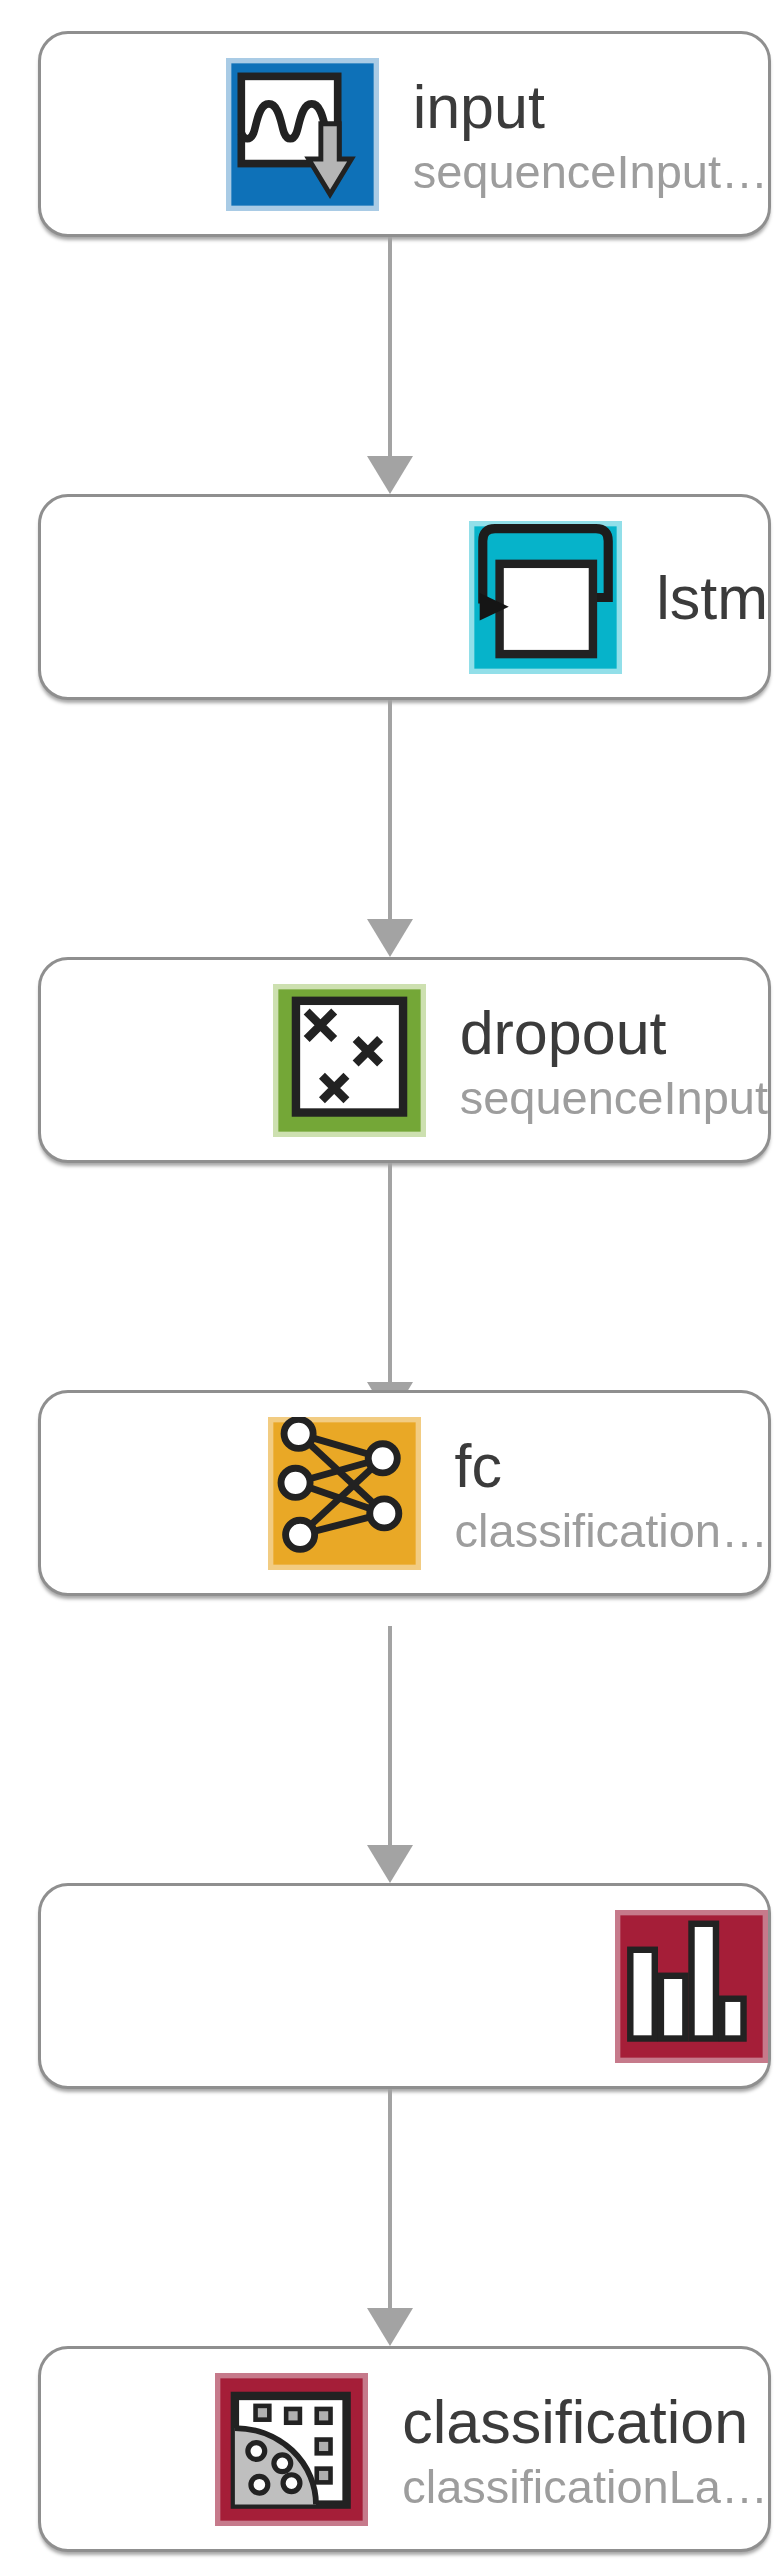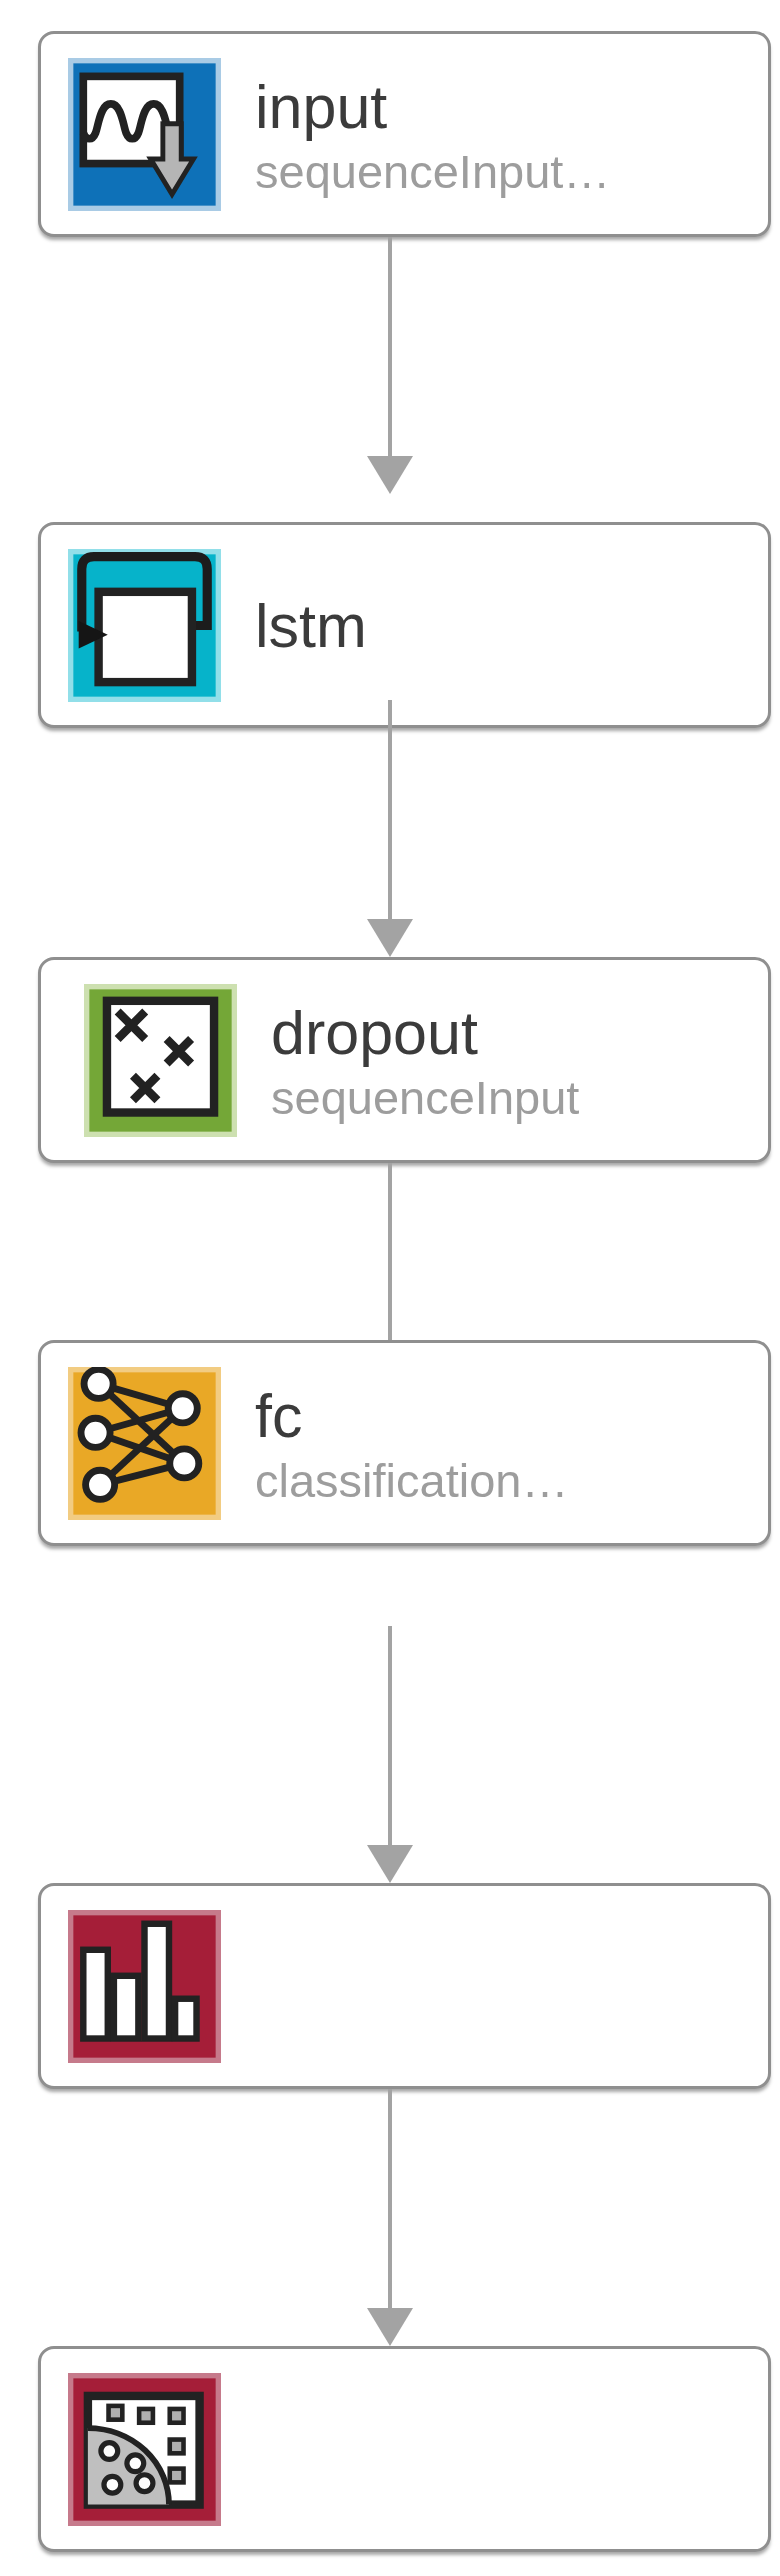--- a/index.html
+++ b/index.html
@@ -12,24 +12,25 @@
     font-family: "Liberation Sans", "DejaVu Sans", sans-serif;
   }
   .node {
     position: absolute;
     left: 38px;
     width: 733px;
     height: 206px;
     box-sizing: border-box;
     background: #ffffff;
     border: 3.7px solid #8f8f8f;
-    border-radius: 16px;
+    border-radius: 30px;
     box-shadow: 0 4.3px 3.7px -1.8px rgba(0,0,0,0.35);
     display: flex;
     align-items: center;
+    justify-content: flex-end;
   }
   .icon-box {
     width: 153px;
     height: 153px;
     margin-left: 27px;
     flex: none;
   }
   .icon-box svg { display: block; width: 153px; height: 153px; }
   .labels {
     margin-left: 34px;
@@ -85,21 +86,21 @@
       </div>
       <div class="labels">
         <div class="title">input</div>
         <div class="subtitle">sequenceInput…</div>
       </div>
     </div>
     <div class="connector" style="top: 237px; height: 257px;">
       <div class="line" style="height: 218px;"></div>
       <div class="head"></div>
     </div>
-    <div class="node" style="top: 494px; margin-top: 28px;">
+    <div class="node" style="top: 494px;">
       <div class="icon-box">
     <svg viewBox="0 0 100 100">
       <rect width="100" height="100" fill="#06b3ca"></rect>
       <rect x="1.75" y="1.75" width="96.5" height="96.5" fill="none" stroke="#92dfe9" stroke-width="3.5"></rect>
       <path d="M 9 54 L 9 13 Q 9 5 17 5 L 83 5 Q 91 5 91 13 L 91 50 L 81 50" fill="none" stroke="#1c1c1c" stroke-width="6"></path>
       <rect x="20" y="28" width="61" height="59" fill="#ffffff" stroke="#222222" stroke-width="5.5"></rect>
       <polygon points="7,47 7,65 26,56" fill="#151515"></polygon>
     </svg>
       </div>
       <div class="labels">
@@ -123,21 +124,21 @@
       </div>
       <div class="labels">
         <div class="title">dropout</div>
         <div class="subtitle">sequenceInput</div>
       </div>
     </div>
     <div class="connector" style="top: 1163px; height: 257px;">
       <div class="line" style="height: 218px;"></div>
       <div class="head"></div>
     </div>
-    <div class="node" style="top: 1340px;">
+    <div class="node" style="top: 1390px;">
       <div class="icon-box">
     <svg viewBox="0 0 100 100">
       <rect width="100" height="100" fill="#e9a826"></rect>
       <rect x="1.75" y="1.75" width="96.5" height="96.5" fill="none" stroke="#f2cc82" stroke-width="3.5"></rect>
       <g stroke="#222222" stroke-width="4.5">
         <line x1="20" y1="11" x2="75" y2="27"></line>
         <line x1="20" y1="11" x2="76" y2="63"></line>
         <line x1="18" y1="43" x2="75" y2="27"></line>
         <line x1="18" y1="43" x2="76" y2="63"></line>
         <line x1="21" y1="77" x2="75" y2="27"></line>
@@ -195,15 +196,19 @@
         <rect x="66.5" y="62.5" width="9" height="9"></rect>
       </g>
       <g fill="#fdfdfd" stroke="#222222" stroke-width="3.4">
         <circle cx="27" cy="51" r="5.5"></circle>
         <circle cx="44" cy="59" r="5.5"></circle>
         <circle cx="29" cy="73" r="5.5"></circle>
         <circle cx="50" cy="72" r="5.5"></circle>
       </g>
     </svg>
       </div>
+      <div class="labels">
+        <div class="title">classification</div>
+        <div class="subtitle">classificationLa…</div>
+      </div>
     </div>
   </div>
 
 
 </body></html>

